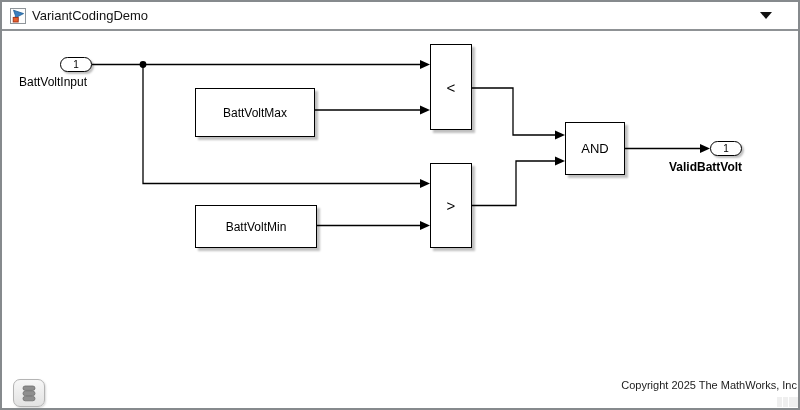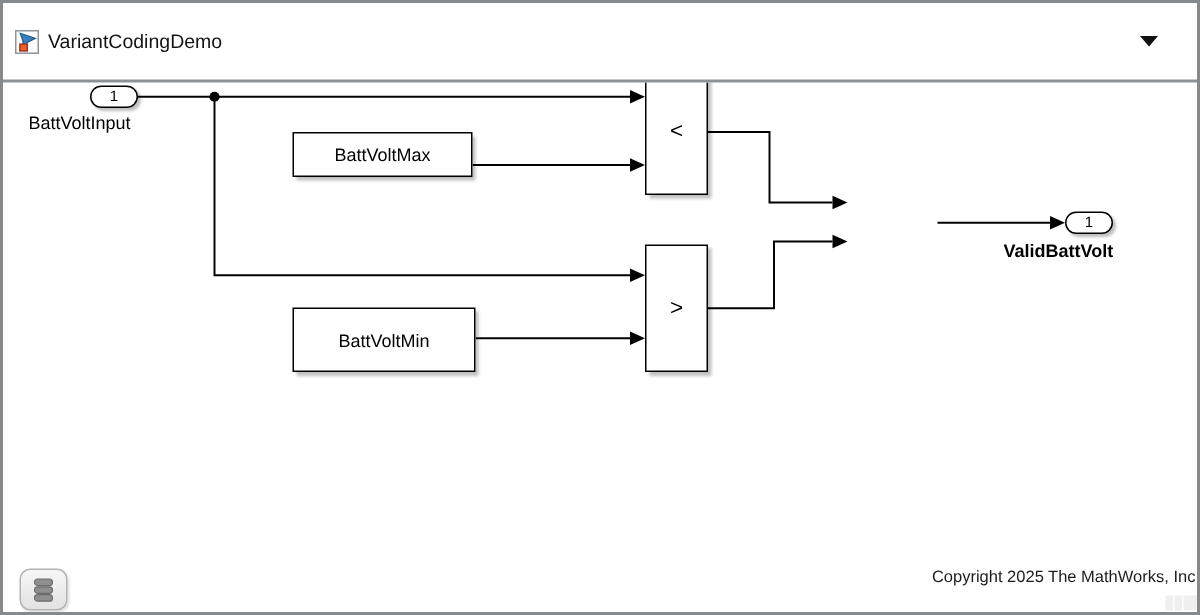--- a/index.html
+++ b/index.html
@@ -8,21 +8,21 @@
     font-family:"Liberation Sans", sans-serif; overflow:hidden;
   }
   .frame {
     position:absolute; inset:0; border:2px solid #868a8d;
     pointer-events:none; z-index:60;
   }
   
   .titlebar {
     position:absolute; left:2px; top:2px; right:2px; height:27px;
     background:#ffffff; border-bottom:2px solid #8f9295;
-    display:flex; align-items:center; gap:6px; padding:12px 8px;
+    display:flex; align-items:center; gap:6px; padding:0 8px;
     box-sizing:content-box; z-index:40;
   }
   .title-text { font-size:13px; color:#141414; white-space:nowrap; }
   .dropdown-caret {
     margin-left:auto; margin-right:18px; width:0; height:0;
     border-left:6px solid transparent; border-right:6px solid transparent;
     border-top:7px solid #111; cursor:pointer;
   }
   
   .canvas { position:absolute; inset:0; z-index:10; }
@@ -122,36 +122,39 @@
           <polygon points="710,148.5 700,144 700,153" fill="#000" stroke="none"></polygon>
         </g>
       </g>
     </svg>
 
     <div class="port" style="left:60px; top:57px; width:32px; height:15px;">
       <span>1</span>
     </div>
     <div class="port-label" style="left:19px; top:75px;">BattVoltInput</div>
 
-    <div class="block" style="left:195px; top:88px; width:120px; height:30px;">
+    <div class="block" style="left:195px; top:88px; width:120px; height:49px;">
       <span>BattVoltMax</span>
     </div>
 
     <div class="block" style="left:195px; top:205px; width:122px; height:43px;">
       <span>BattVoltMin</span>
     </div>
 
     <div class="block op" style="left:430px; top:44px; width:42px; height:86px;">
       <span>&lt;</span>
     </div>
 
     <div class="block op" style="left:430px; top:163px; width:42px; height:85px;">
       <span>&gt;</span>
     </div>
 
+    <div class="block logic" style="left:565px; top:122px; width:60px; height:53px;">
+      <span>AND</span>
+    </div>
 
     <div class="port" style="left:710px; top:141px; width:32px; height:15px;">
       <span>1</span>
     </div>
     <div class="port-label" style="left:669px; top:160px;font-weight:bold;">ValidBattVolt</div>
 
     <div class="copyright">Copyright 2025 The MathWorks, Inc.</div>
   </div>
 
   <div class="legend-btn">

